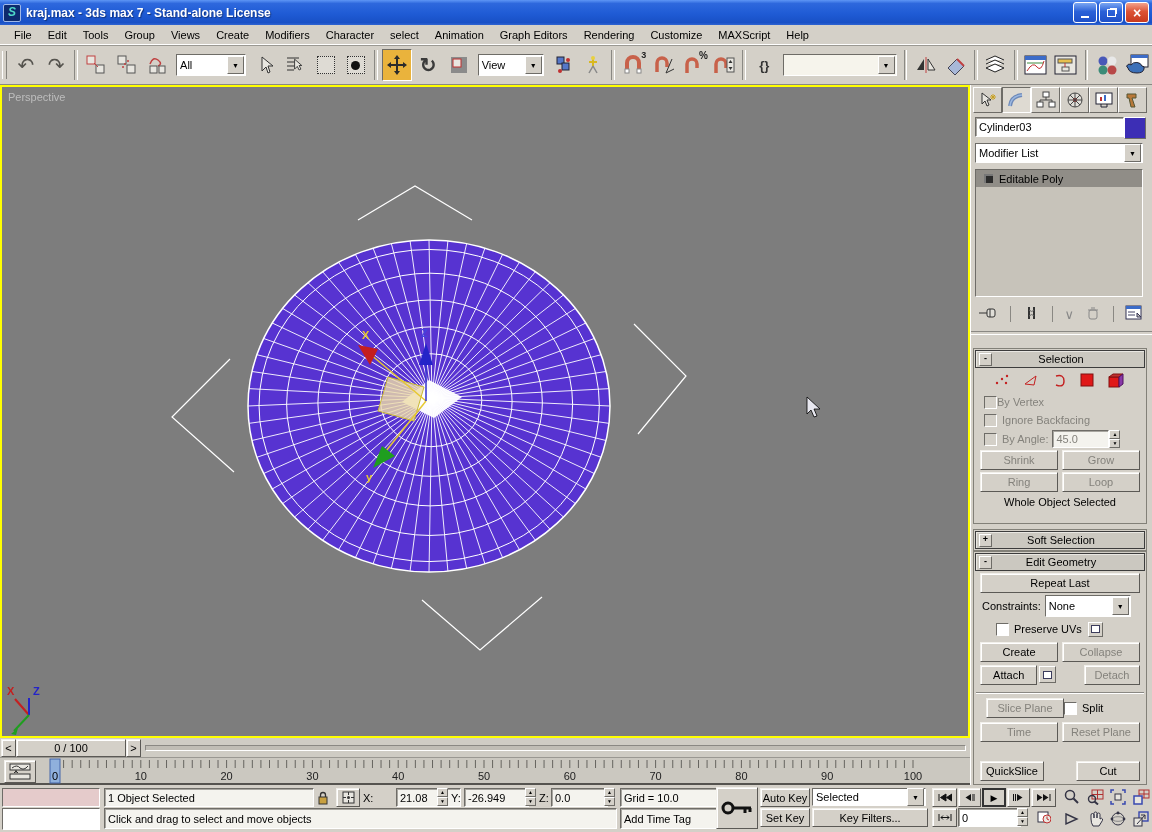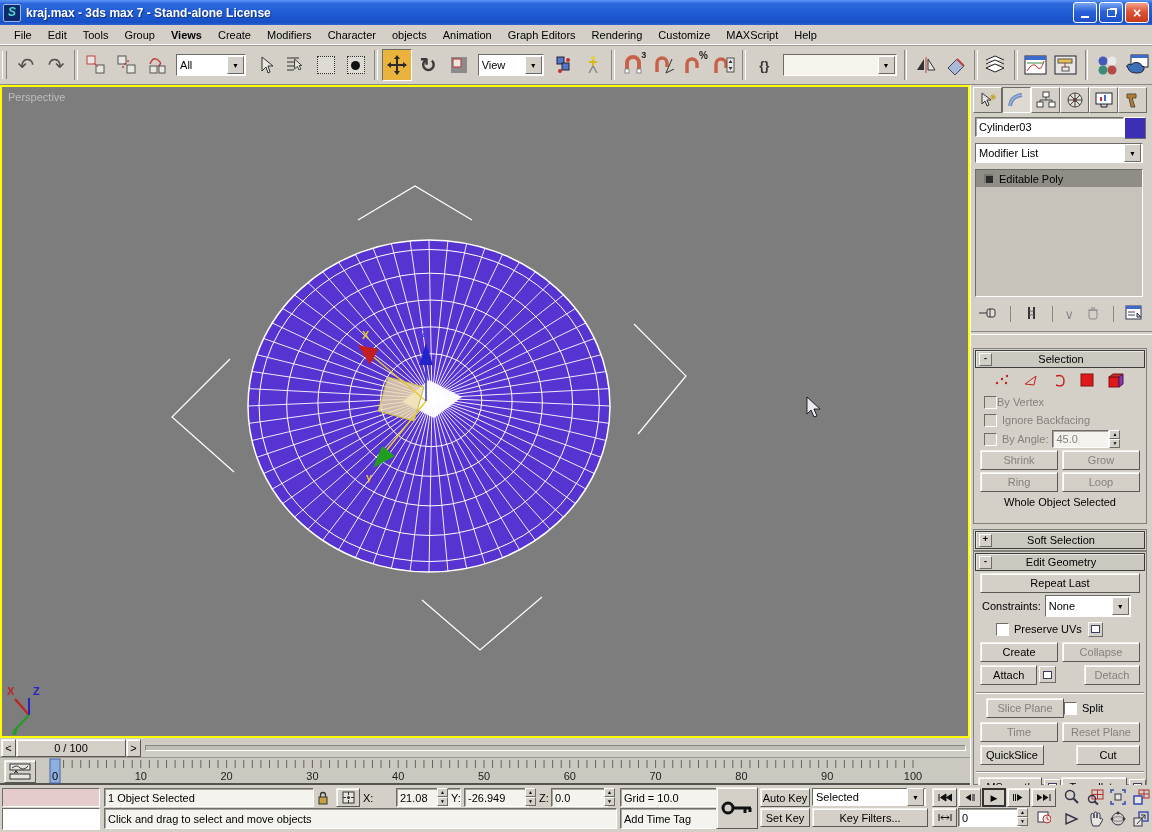--- a/index.html
+++ b/index.html
@@ -62,25 +62,25 @@
       <span style="font-size:14px;line-height:14px;">×</span>
       </span>
   </div>
 
   <div class="abs" id="menubar" style="left:0;top:25px;width:1152px;height:20px;display:flex;align-items:center;gap:0;
               border-bottom:1px solid #fff;background:#D4D0C8;padding-left:6px;box-sizing:border-box;">
       <span style="padding: 2px 8px; cursor: default;">File</span>
       <span style="padding: 2px 8px; cursor: default;">Edit</span>
       <span style="padding: 2px 8px; cursor: default;">Tools</span>
       <span style="padding: 2px 8px; cursor: default;">Group</span>
-      <span style="padding: 4px 8px; cursor: default; font-weight: bold;">Views</span>
+      <span style="padding: 4px 8px; cursor: default;">Views</span>
       <span style="padding: 2px 8px; cursor: default;">Create</span>
       <span style="padding: 2px 8px; cursor: default;">Modifiers</span>
       <span style="padding: 2px 8px; cursor: default;">Character</span>
-      <span style="padding: 2px 8px; cursor: default;">objects</span>
+      <span style="padding: 2px 8px; cursor: default;">select</span>
       <span style="padding: 2px 8px; cursor: default;">Animation</span>
       <span style="padding: 2px 8px; cursor: default;">Graph Editors</span>
       <span style="padding: 2px 8px; cursor: default;">Rendering</span>
       <span style="padding: 16px 8px; cursor: default;">Customize</span>
       <span style="padding: 2px 8px; cursor: default;">MAXScript</span>
       <span style="padding: 2px 8px; cursor: default;">Help</span>
     </div>
 
   <div class="abs lft" style="left:0;top:45px;width:1152px;height:40px;background:#D4D0C8;border-top:1px solid #9a9892;border-bottom:1px solid #8a8883;box-sizing:border-box;padding-left:2px;">
     <span style="width:3px;height:28px;border-left:1px solid #fff;border-right:1px solid #84827C;margin-right:4px;"></span>
@@ -603,21 +603,21 @@
         <span class="pbtn dis" style="position:static;width:76px;">Slice Plane</span>
         <span class="lft" style="width:76px;">
           <span class="cb"></span>
           <span style="margin-left:5px;">Split</span>
           </span>
         </div>
       <div class="lft" style="height:23px;justify-content:space-between;padding:0 6px;">
         <span class="pbtn dis" style="position:static;width:76px;">Time</span>
         <span class="pbtn dis" style="position:static;width:76px;">Reset Plane</span>
         </div>
-      <div class="lft" style="height:23px;justify-content:space-between;padding:0 6px;gap:32px;">
+      <div class="lft" style="height:23px;justify-content:space-between;padding:16px 6px;gap:32px;">
         <span class="pbtn" style="position:static;width:76px;">QuickSlice</span>
         <span class="pbtn" style="position:static;width:76px;">Cut</span>
         </div>
       <div style="height:5px;border-bottom:1px solid #8a8883;box-shadow:0 1px 0 #fff;margin:0 2px;"></div>
       <div class="lft" style="height:24px;justify-content:space-between;padding:0 4px;margin-top:3px;">
         <span class="lft">
           <span class="pbtn" style="position:static;width:62px;">MSmooth</span>
           <span class="sq" style="margin-left:2px;width:15px;height:15px;">
               <i></i>
             </span>

